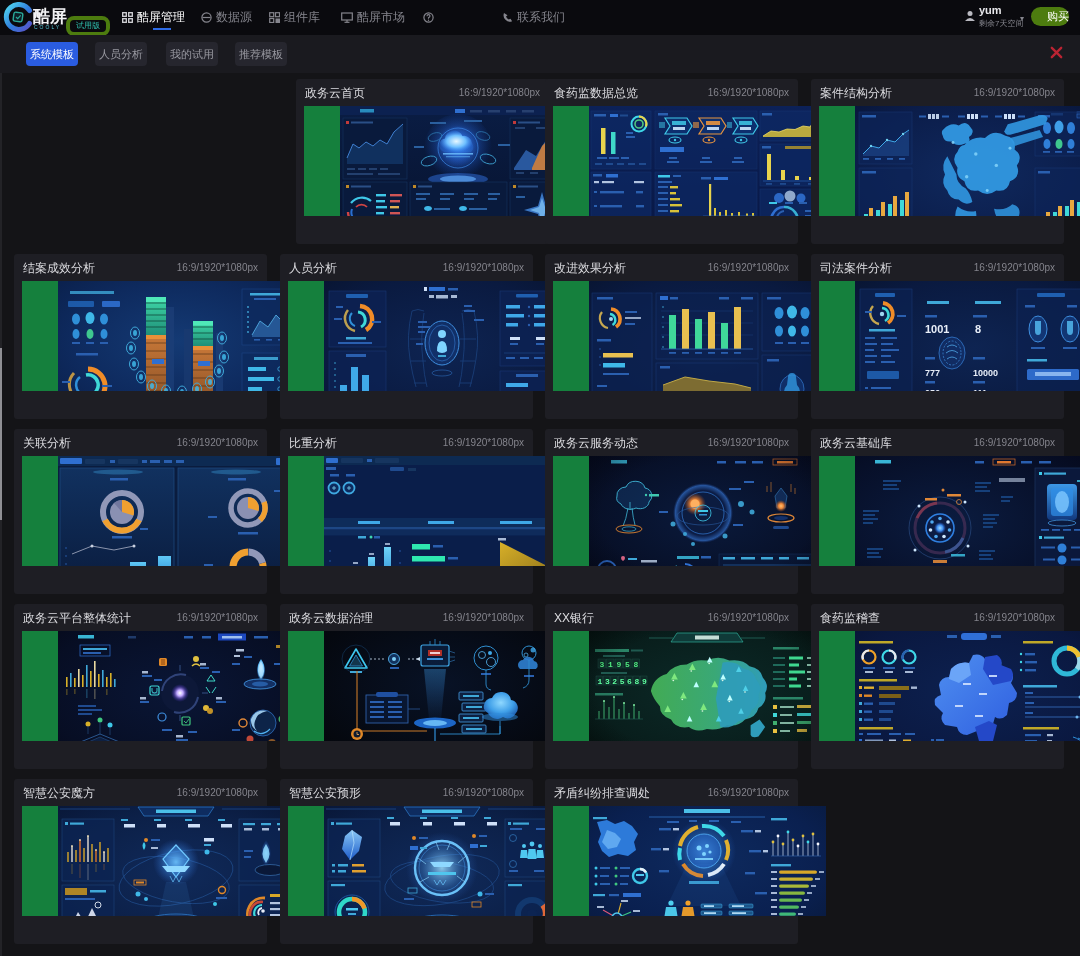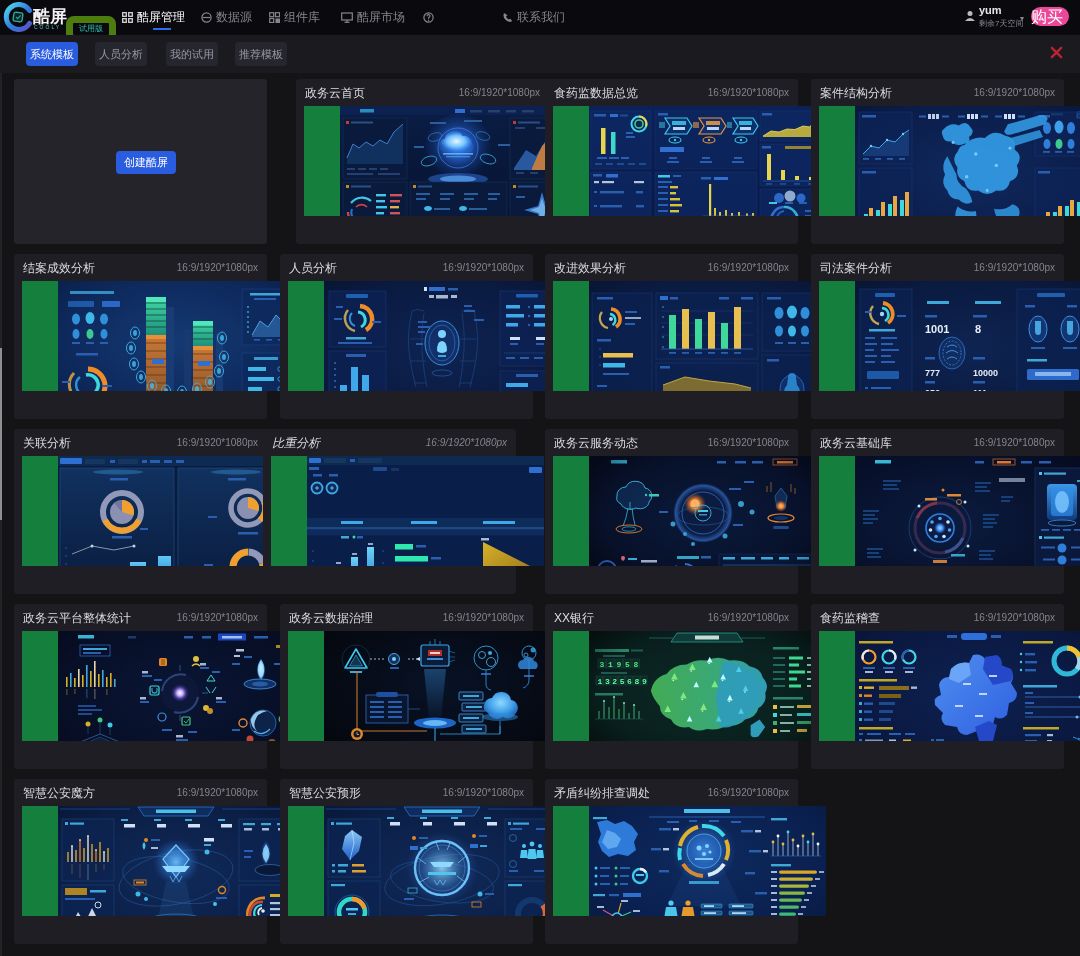--- a/index.html
+++ b/index.html
@@ -25,21 +25,21 @@
           <stop offset="0.55" stop-color="#2f7bdc"></stop>
           <stop offset="1" stop-color="#5a52c8"></stop>
     </linearGradient>
       </defs>
     <path d="M26.5 8.5 A12.5 12.5 0 1 0 26.5 21.5" fill="none" stroke="url(#lg1)" stroke-width="5" stroke-linecap="round"></path>
     <rect x="10.5" y="10.5" width="9" height="9" rx="2" fill="#0c2028" stroke="#2aa898" stroke-width="1.4" transform="rotate(8 15 15)"></rect>
     <path d="M13 15 l1.7 1.7 l3 -3.4" fill="none" stroke="#2aa898" stroke-width="1.2"></path>
   </svg>
   <div style="position:absolute;left:33px;top:5px;font-size:17px;font-weight:bold;color:#f2f2f4;">酷屏</div>
   <div style="position:absolute;left:34px;top:24px;font-size:5px;color:#57c8d8;letter-spacing:2px;">COOLY</div>
-  <div style="position:absolute;left:66px;top:16px;width:36px;height:12px;border:7px solid #4d7c0f;border-radius:8px;color:#2fbfae;font-size:8px;text-align:center;line-height:12px;">试用版</div>
+  <div style="position:absolute;left:66px;top:16px;width:36px;height:12px;border:4px solid #4d7c0f;border-radius:8px;color:#2fbfae;font-size:8px;text-align:center;line-height:12px;">试用版</div>
 
   <svg width="11" height="11" viewBox="0 0 11 11" style="position:absolute;left:122px;top:12px">
     <g fill="none" stroke="#d8d8dc" stroke-width="1.3">
         <rect x="0.7" y="0.7" width="3.6" height="3.6"></rect>
         <rect x="6.7" y="0.7" width="3.6" height="3.6"></rect>
         <rect x="0.7" y="6.7" width="3.6" height="3.6"></rect>
         <rect x="6.7" y="6.7" width="3.6" height="3.6"></rect>
       </g>
     </svg>
   <div class="navitem" style="left:137px;color:#fff;">酷屏管理</div>
@@ -75,37 +75,34 @@
     </svg>
   <div class="navitem" style="left:517px;">联系我们</div>
 
   <svg width="12" height="12" style="position:absolute;left:964px;top:10px" viewBox="0 0 12 12">
     <circle cx="6" cy="3.4" r="2.5" fill="#b9b9c0"></circle>
       <path d="M1 11 q5 -6 10 0 z" fill="#b9b9c0"></path>
   </svg>
   <div style="position:absolute;left:979px;top:4px;font-size:11px;font-weight:bold;color:#e8e8ec;">yum</div>
   <div style="position:absolute;left:979px;top:18px;font-size:8px;color:#84848c;">剩余7天空间</div>
   <div style="position:absolute;left:1020px;top:14px;font-size:8px;color:#85858d;">▾</div>
-  <div style="position:absolute;left:1031px;top:7px;width:38px;height:19px;background:#ec4899;border-radius:11px;color:#fff;font-size:16px;text-align:left;line-height:19px;">购买</div>
+  <div style="position:absolute;left:1031px;top:7px;width:38px;height:19px;background:#4d7c0f;border-radius:11px;color:#fff;font-size:11px;text-align:right;line-height:19px;">购买</div>
 </div>
 <div id="tabs">
   <div class="tab on" style="left:26px;">系统模板</div>
   <div class="tab" style="left:95px;">人员分析</div>
   <div class="tab" style="left:166px;">我的试用</div>
   <div class="tab" style="left:235px;">推荐模板</div>
   <svg width="15" height="15" style="position:absolute;left:1049px;top:10px" viewBox="0 0 16 16">
     <path d="M3 3 L13 13 M13 3 L3 13" stroke="#bb2433" stroke-width="2.5" stroke-linecap="round"></path>
   </svg>
 </div>
 <div style="position:absolute;left:0;top:73px;width:2px;height:883px;background:#232327;"></div>
 <div style="position:absolute;left:0;top:348px;width:2px;height:172px;background:#8f8f94;"></div>
 <div id="grid">
-  <div class="card" style="left:14px;top:79px;background:#24242a;">
-    <div style="position:absolute;left:102px;top:72px;width:60px;height:23px;background:#2a5ce0;border-radius:4px;color:#fff;font-size:11px;text-align:center;line-height:23px;">创建酷屏</div>
-  </div>
   <div class="card" style="left:296px;top:79px;">
       <div class="ct">政务云首页<span>16:9/1920*1080px</span></div>
       <div class="th" id="t1">
         <svg width="237" height="134" viewBox="0 0 237 134">
 <defs>
 <linearGradient id="a_bg" x1="0" y1="0" x2="0" y2="1">
               <stop offset="0" stop-color="#0a1d44"></stop>
               <stop offset="1" stop-color="#07122e"></stop>
             </linearGradient>
 <radialGradient id="a_glow" cx="0.5" cy="0.45" r="0.5">
@@ -1141,21 +1138,21 @@
             <path d="M190 96 a15 15 0 1 0 14.5 11" fill="none" stroke="#f0a030" stroke-width="7"></path>
 <path d="M204.5 107 a15 15 0 0 0 -14 -11" fill="none" stroke="#9198b8" stroke-width="7"></path>
 <rect x="146" y="108" width="9" height="2" fill="#2a5faf"></rect>
             <rect x="158" y="112" width="7" height="2" fill="#2a5faf"></rect>
 <rect x="222" y="96" width="8" height="2" fill="#2a5faf"></rect>
             <rect x="214" y="126" width="8" height="2" fill="#2a5faf"></rect>
           </g>
 </svg>
       </div>
     </div>
-  <div class="card" style="left:263px;top:429px;font-style:italic;">
+  <div class="card" style="left:280px;top:429px;">
       <div class="ct">比重分析<span>16:9/1920*1080px</span></div>
       <div class="th" id="t9">
         <svg width="237" height="134" viewBox="0 0 237 134">
 <defs>
             <linearGradient id="i_bar" x1="0" y1="0" x2="0" y2="1">
               <stop offset="0" stop-color="#6fd4f8"></stop>
               <stop offset="1" stop-color="#1f7fd0"></stop>
             </linearGradient>
 <linearGradient id="i_tri" x1="0" y1="0" x2="1" y2="1">
               <stop offset="0" stop-color="#d8b028"></stop>

